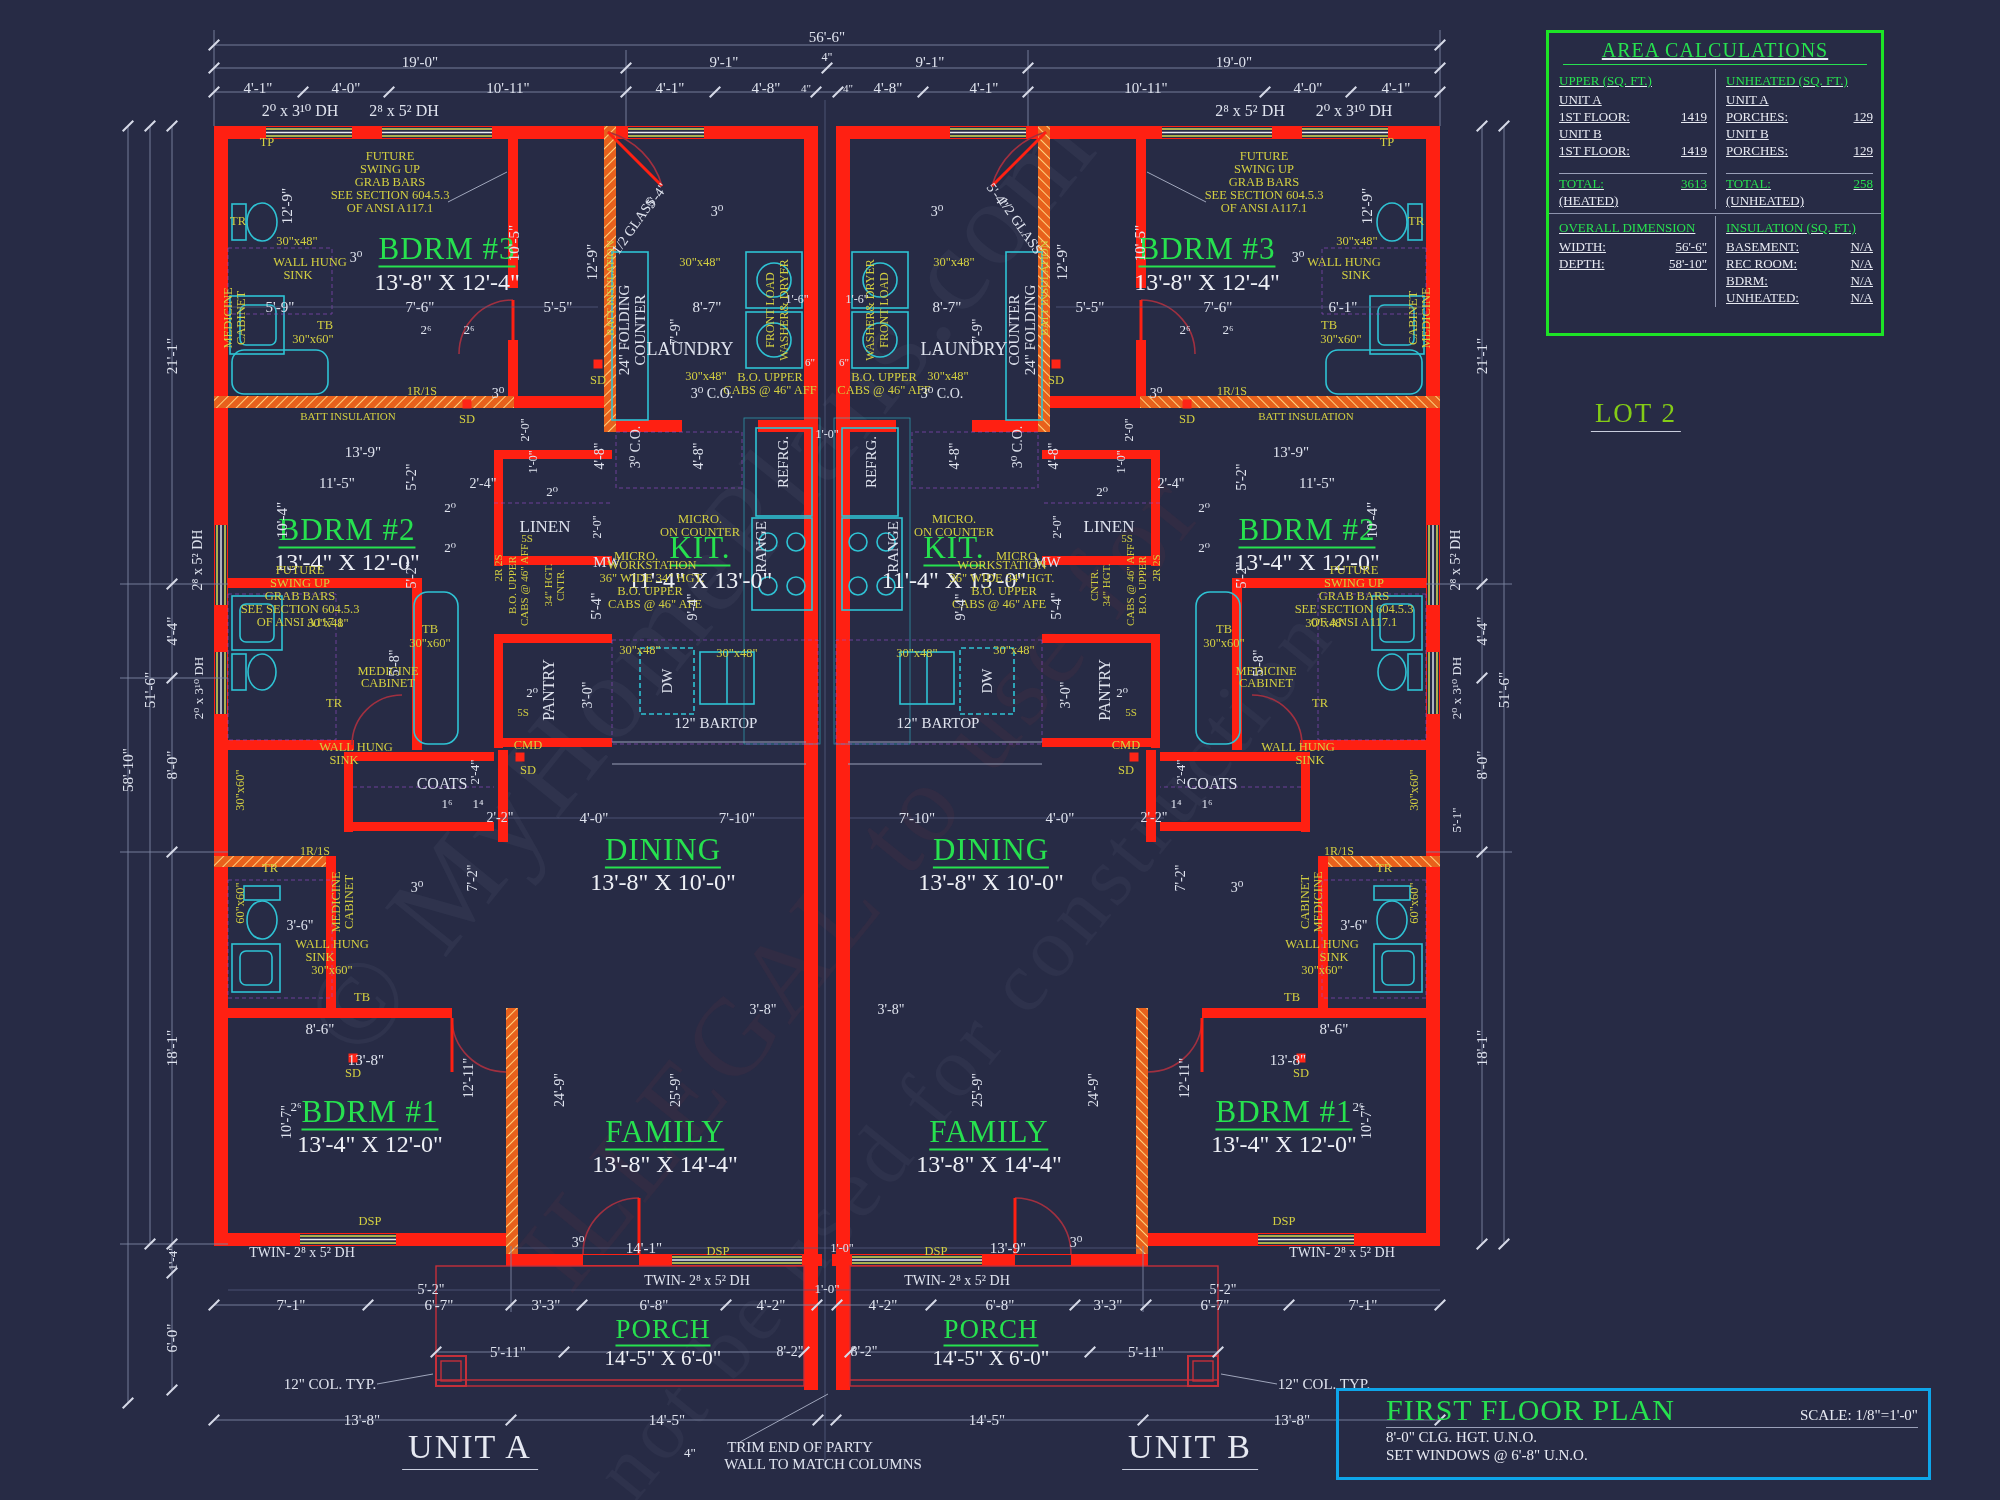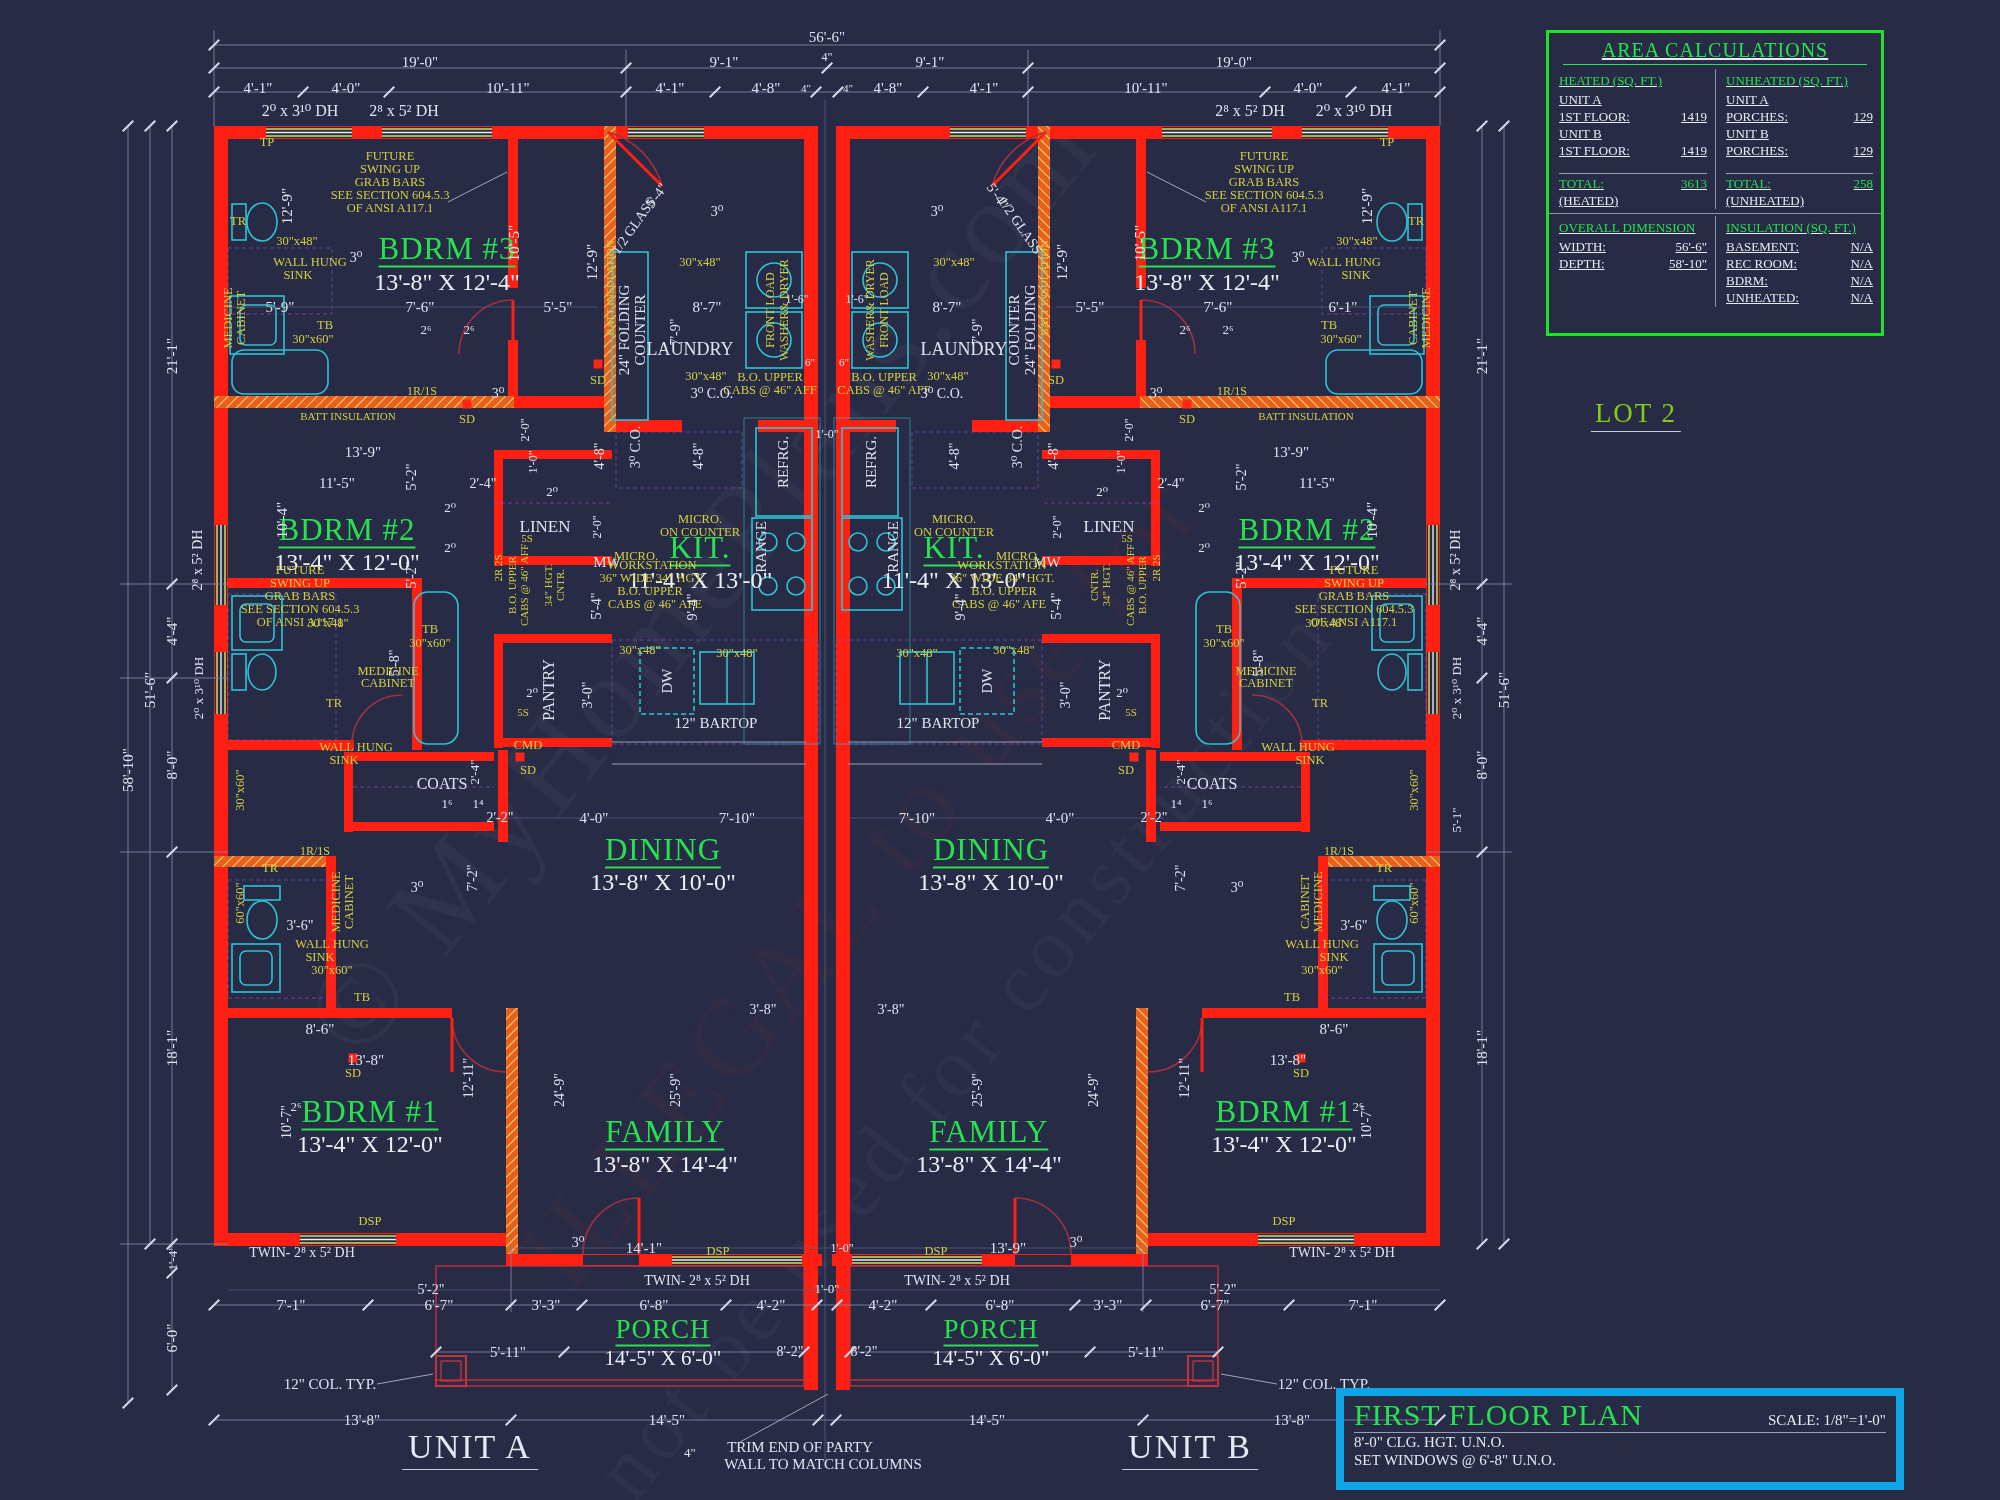--- a/index.html
+++ b/index.html
@@ -24,22 +24,22 @@
                 border-bottom:1px solid #27e14f;padding-bottom:2px;letter-spacing:1px;}
   .acols{display:flex;}
   .acol{width:50%;padding:2px 8px 0 10px;box-sizing:border-box;}
   .acol.r{border-left:1px solid #8d93ad;}
   .sechead{color:#27e14f;font-size:13px;margin:2px 0 3px;}
   .arow{display:flex;justify-content:space-between;margin:1px 0;}
   .tot{color:#27e14f;}
   .totline{border-top:1px solid #9aa0b8;margin-top:14px;padding-top:2px;}
   .asep{border-top:1px solid #8d93ad;margin:4px 0 2px;}
   
-  #titleBlock{position:absolute;left:1336px;top:1388px;width:552px;height:86px;border:8px solid #0ea5e9;
-              color:#e8eaf2;}
+  #titleBlock{position:absolute;left:1336px;top:1388px;width:552px;height:86px;border:3px solid #0ea5e9;
+              color:#e8eaf2;padding-left:37px;}
   #titleBlock .row1{display:flex;align-items:baseline;justify-content:space-between;
                     border-bottom:1px solid #9aa0b8;margin:2px 10px 0;}
   #titleBlock .big{color:#27e14f;font-size:30px;letter-spacing:1px;}
   #titleBlock .scale{font-size:15px;}
   #titleBlock .note{font-size:15px;margin:1px 10px;}
   #lotLabel{position:absolute;left:1636px;top:415px;transform:translate(-50%,-50%);
             color:#84cc16;font-size:27px;letter-spacing:2px;border-bottom:1px solid #c9cede;padding:0 4px 2px;}
   .unitLabel{position:absolute;transform:translate(-50%,-50%);color:#e6e9f2;font-size:34px;
              letter-spacing:2px;border-bottom:1px solid #c9cede;padding:0 6px 3px;}
 </style>
@@ -691,21 +691,21 @@
       <div class="tick" style="left: 818px; top: 1420px;"></div>
       <div class="tick" style="left: 836px; top: 1420px;"></div>
       <div class="tick" style="left: 1143px; top: 1420px;"></div>
       <div class="tick" style="left: 1440px; top: 1420px;"></div>
     </div>
 
   <div id="areaBox">
     <div class="ttl">AREA CALCULATIONS</div>
     <div class="acols">
       <div class="acol">
-        <div class="sechead">HEATED (SQ. FT.)</div>
+        <div class="sechead">UPPER (SQ. FT.)</div>
         <div>UNIT A</div>
         <div class="arow">
             <span>1ST FLOOR:</span>
             <span>1419</span>
           </div>
         <div>UNIT B</div>
         <div class="arow">
             <span>1ST FLOOR:</span>
             <span>1419</span>
           </div>

